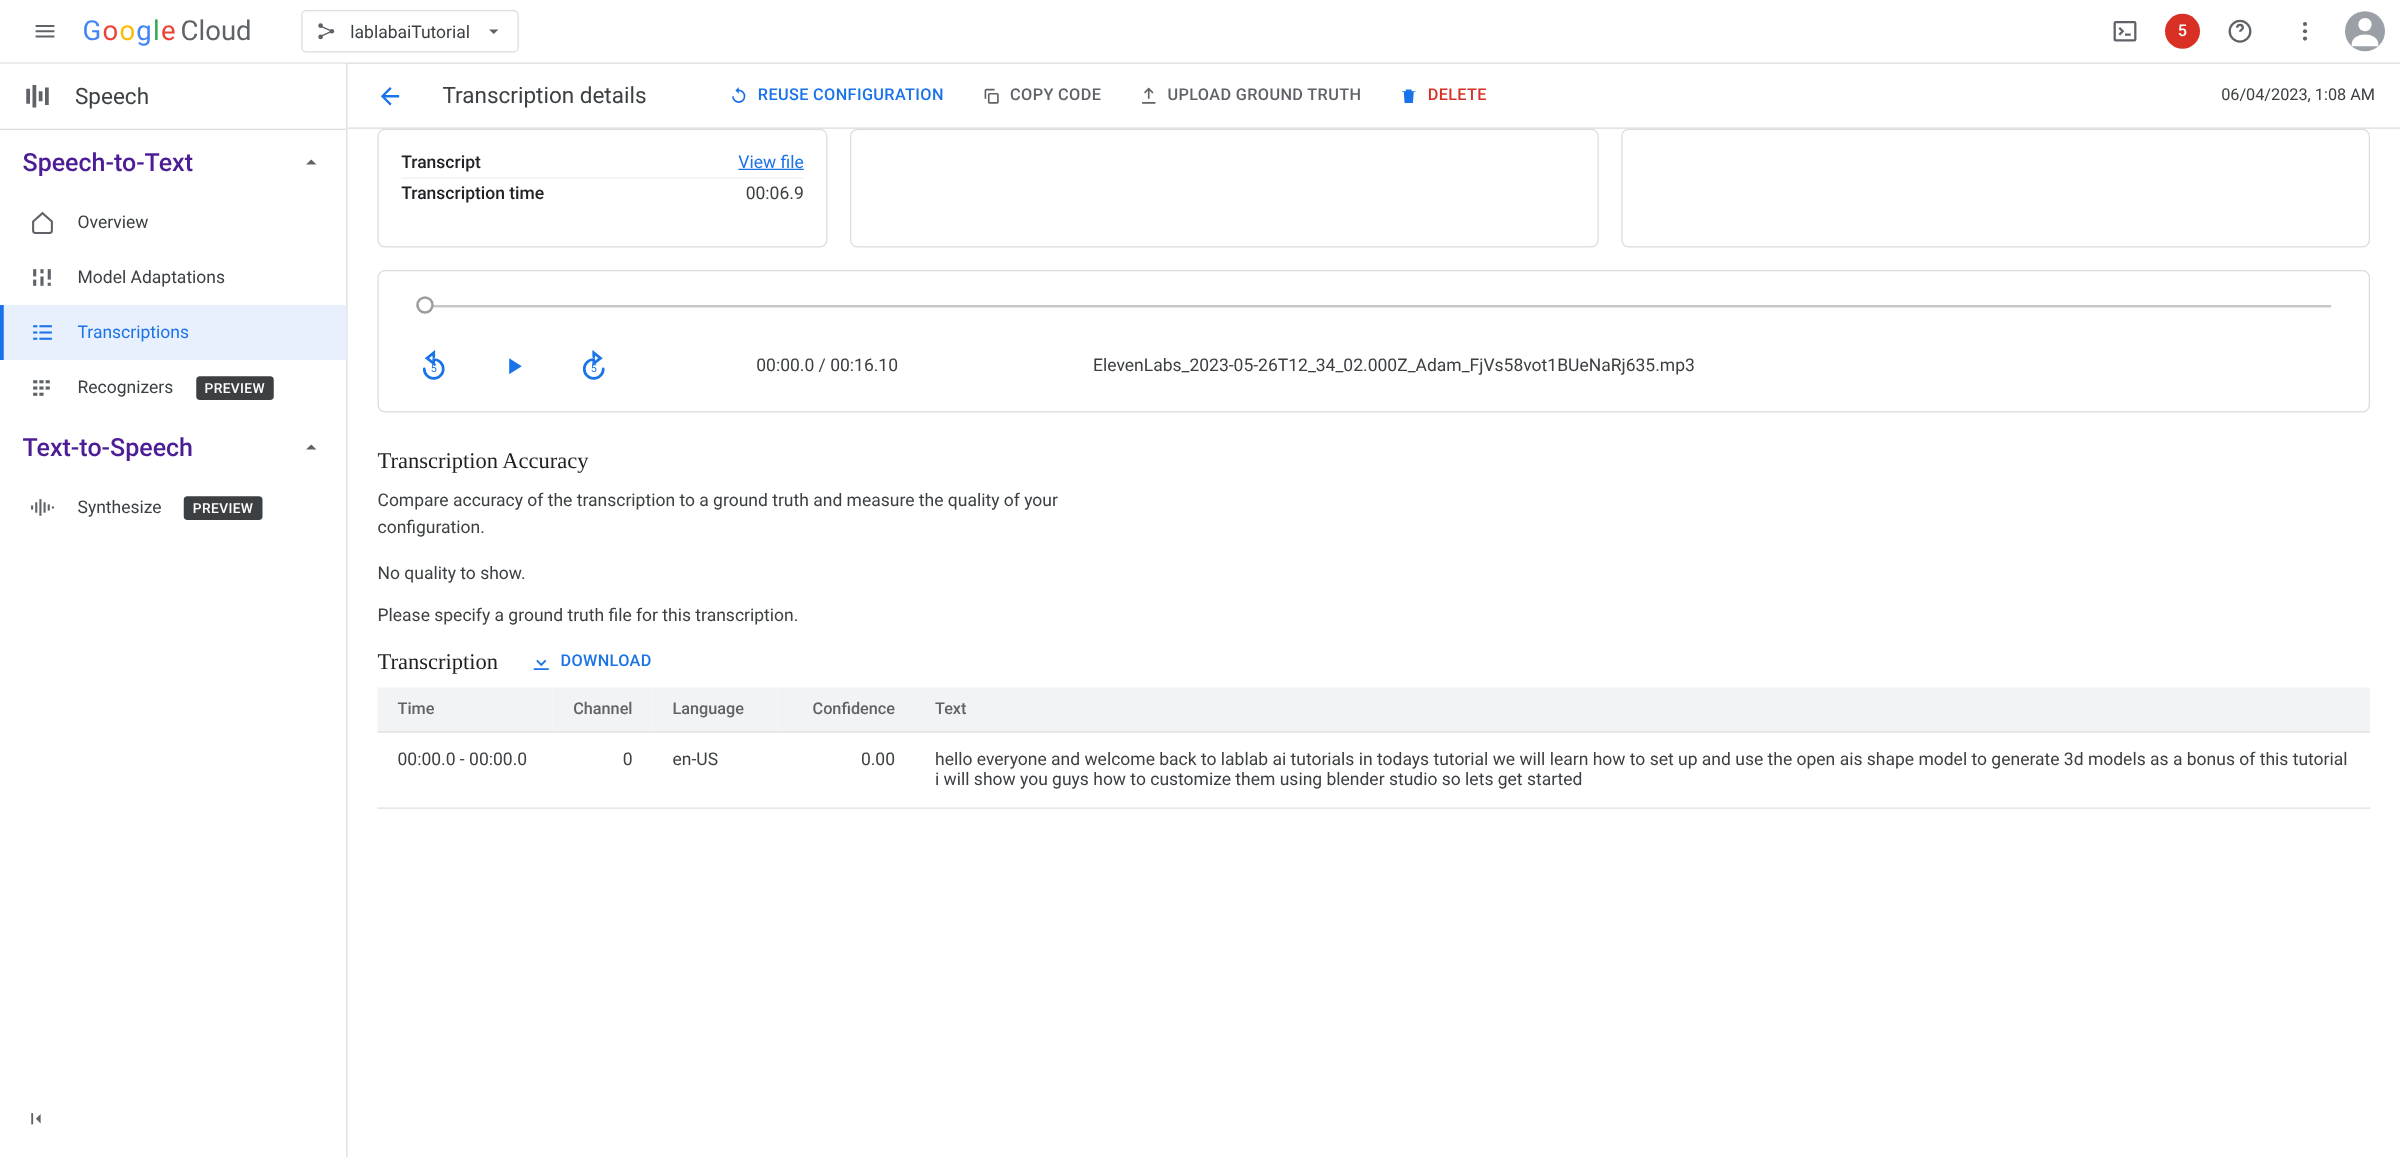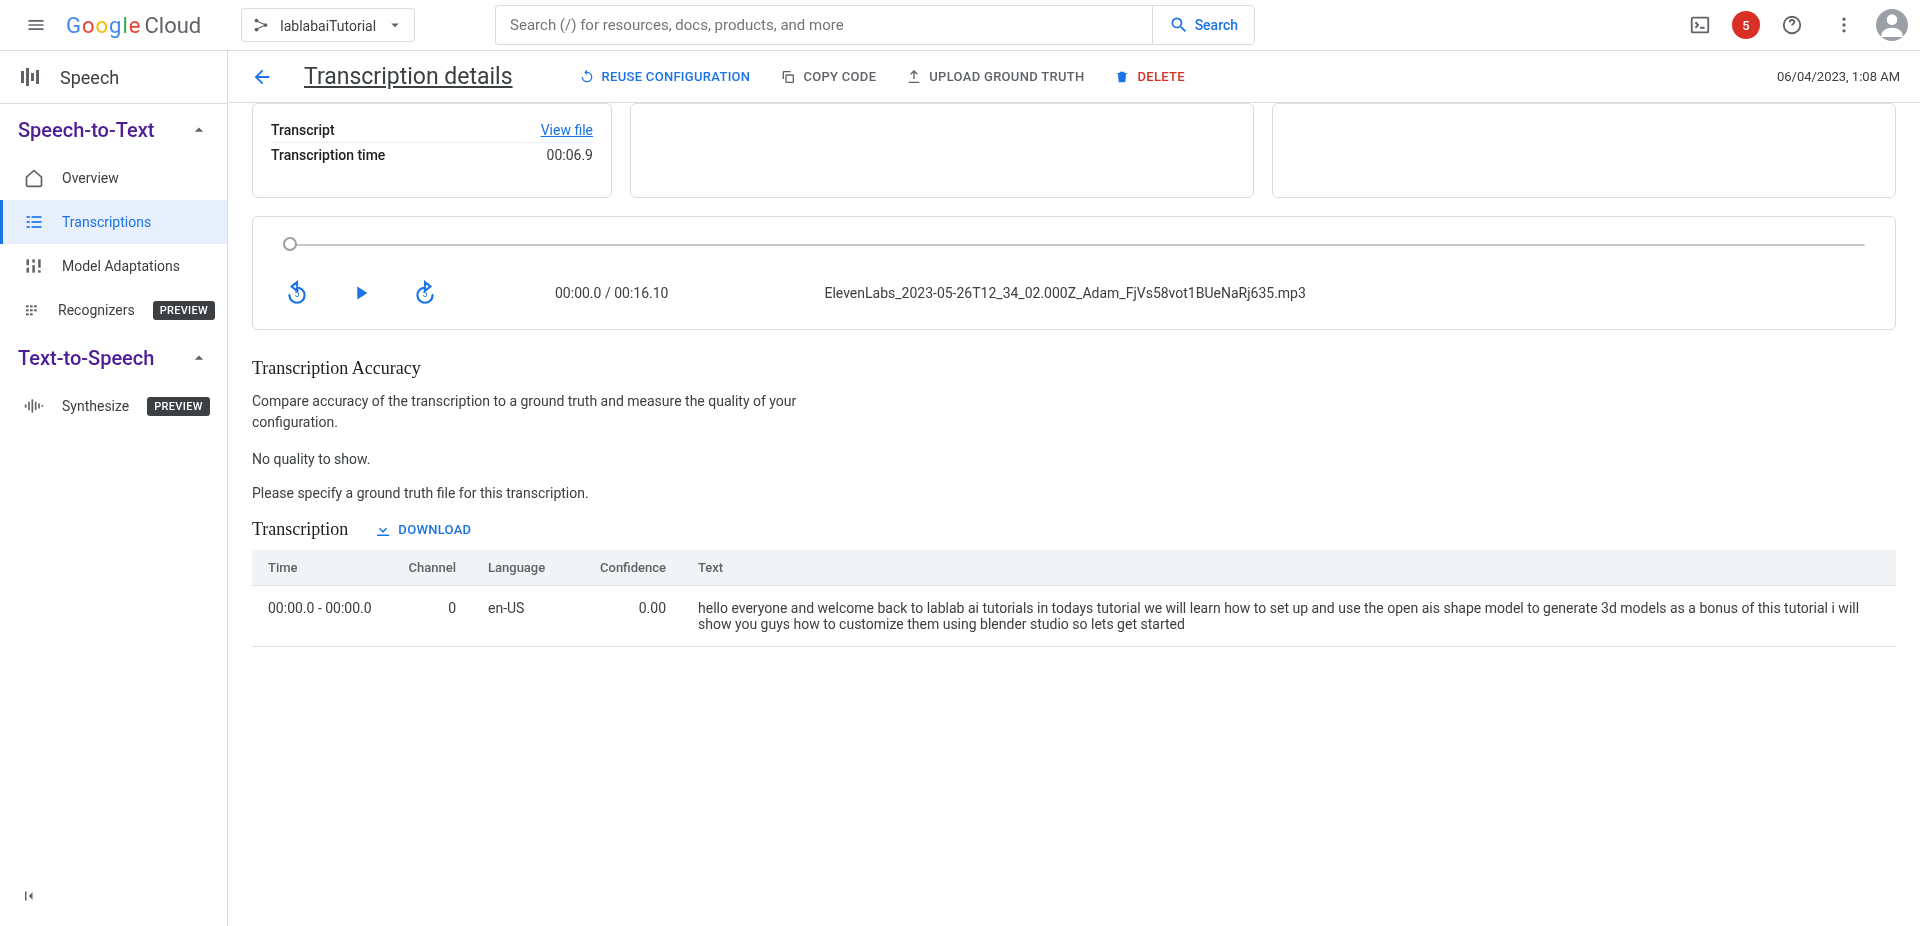--- a/index.html
+++ b/index.html
@@ -16,35 +16,35 @@
   .search-wrap { flex: 1; display: flex; margin-left: 70px; max-width: 760px; }
   .search-box { flex: 1; border: 1px solid #dadce0; border-right: none; border-radius: 4px 0 0 4px; padding: 10px 14px; font-size: 15px; color: #5f6368; background: #fff; }
   .search-btn { display: flex; align-items: center; gap: 6px; border: 1px solid #dadce0; border-radius: 0 4px 4px 0; padding: 0 16px; cursor: pointer; color: #1a73e8; font-weight: 500; }
   .header-right { display: flex; align-items: center; gap: 12px; margin-left: auto; }
   .icon-btn { width: 40px; height: 40px; display: flex; align-items: center; justify-content: center; cursor: pointer; border-radius: 50%; color: #5f6368; }
   .notif-badge { width: 28px; height: 28px; border-radius: 50%; background: #d93025; color: #fff; display: flex; align-items: center; justify-content: center; font-size: 13px; font-weight: 500; }
   .avatar { width: 32px; height: 32px; border-radius: 50%; background: #9aa0a6; display:flex; align-items:center; justify-content:center; }
 
   
   .body-row { display: flex; height: calc(100vh - 51px); }
-  .sidebar { width: 228px; border-right: 1px solid #dadce0; display: flex; flex-direction: column; background: #fff; position: relative; }
+  .sidebar { width: 278px; border-right: 1px solid #dadce0; display: flex; flex-direction: column; background: #fff; position: relative; }
   .sidebar-title { display: flex; align-items: center; gap: 18px; padding: 14px 18px; border-bottom: 1px solid #dadce0; font-size: 18px; color: #3c4043; }
   .nav-section-head { display: flex; align-items: center; justify-content: space-between; padding: 14px 18px; font-size: 20px; font-weight: 500; color: #4c1d95; cursor: pointer; }
   .nav-item { display: flex; align-items: center; gap: 18px; padding: 12px 12px 12px 24px; font-size: 14px; color: #3c4043; cursor: pointer; }
   .nav-item.active { background: #e8f0fe; color: #1a73e8; border-left: 3px solid #1a73e8; padding-left: 21px; }
   .nav-item.active svg { color: #1a73e8; }
   .nav-item svg { color: #5f6368; }
   .preview-badge { background: #3c4043; color: #fff; font-size: 11px; padding: 3px 7px; border-radius: 3px; font-weight: 500; letter-spacing: 0.3px; }
   .sidebar-collapse { position: absolute; bottom: 10px; left: 14px; cursor: pointer; color: #5f6368; padding: 8px; }
 
   
   .main { flex: 1; display: flex; flex-direction: column; overflow: hidden; }
   .detail-header { height: 52px; display: flex; align-items: center; gap: 22px; padding: 0 20px 0 14px; border-bottom: 1px solid #dadce0; }
   .back-btn { width: 40px; height: 40px; display: flex; align-items: center; justify-content: center; cursor: pointer; color: #1a73e8; border-radius: 50%; }
-  .detail-title { font-size: 23px; color: #3c4043; text-decoration: underline; }
+  .detail-title { font-size: 18px; color: #3c4043; }
   .action-btn { display: flex; align-items: center; gap: 7px; font-size: 13px; font-weight: 500; letter-spacing: 0.3px; cursor: pointer; padding: 8px 4px; text-align: center; }
   .action-btn.primary { color: #1a73e8; }
   .action-btn.secondary { color: #5f6368; }
   .action-btn.danger { color: #d93025; }
   .action-btn.danger svg { color: #1a73e8; }
   .timestamp { margin-left: auto; font-size: 13px; color: #3c4043; }
 
   .content { flex: 1; overflow-y: auto; padding: 0 24px 24px 24px; }
   .top-cards { display: flex; gap: 18px; margin-bottom: 18px; }
   .card { flex: 1; border: 1px solid #dadce0; border-radius: 6px; padding: 14px 18px 30px 18px; min-height: 94px; background: #fff; }
@@ -97,29 +97,20 @@
         <circle cx="6" cy="6" r="2.5"></circle>
         <circle cx="6" cy="18" r="2.5"></circle>
         <circle cx="18" cy="12" r="2.5"></circle>
         <path d="M7 7l9 4M7 17l9-4" stroke="#5f6368" stroke-width="1.5"></path>
       </svg>
     <span>lablabaiTutorial</span>
     <svg width="18" height="18" viewBox="0 0 24 24" fill="#5f6368">
         <path d="M7 10l5 5 5-5z"></path>
       </svg>
   </div>
-  <div class="search-wrap">
-    <input class="search-box" readonly="" placeholder="Search (/) for resources, docs, products, and more" style="">
-    <div class="search-btn">
-      <svg width="20" height="20" viewBox="0 0 24 24" fill="#1a73e8">
-          <path d="M15.5 14h-.79l-.28-.27A6.471 6.471 0 0016 9.5 6.5 6.5 0 109.5 16c1.61 0 3.09-.59 4.23-1.57l.27.28v.79l5 4.99L20.49 19l-4.99-5zm-6 0C7.01 14 5 11.99 5 9.5S7.01 5 9.5 5 14 7.01 14 9.5 11.99 14 9.5 14z"></path>
-        </svg>
-      <span>Search</span>
-    </div>
-  </div>
   <div class="header-right">
     <div class="icon-btn">
       <svg width="22" height="22" viewBox="0 0 24 24" fill="none" stroke="#5f6368" stroke-width="2">
           <rect x="3" y="4" width="18" height="16" rx="1"></rect>
           <path d="M7 9l3 3-3 3M12 15h5"></path>
         </svg>
     </div>
     <div class="notif-badge">5</div>
     <div class="icon-btn">
       <svg width="22" height="22" viewBox="0 0 24 24" fill="none" stroke="#5f6368" stroke-width="2">
@@ -160,42 +151,42 @@
       <span>Speech-to-Text</span>
       <svg width="20" height="20" viewBox="0 0 24 24" fill="#5f6368">
           <path d="M7 14l5-5 5 5z"></path>
         </svg>
     </div>
     <div class="nav-item">
       <svg width="20" height="20" viewBox="0 0 24 24" fill="none" stroke="currentColor" stroke-width="2">
           <path d="M3 11l9-8 9 8v9a2 2 0 01-2 2H5a2 2 0 01-2-2z"></path>
         </svg>
       <span>Overview</span>
+    </div>
+    <div class="nav-item">
+      <svg width="20" height="20" viewBox="0 0 24 24" fill="currentColor">
+          <rect x="3" y="4" width="3" height="7"></rect>
+          <rect x="3" y="14" width="3" height="6"></rect>
+          <rect x="10" y="4" width="3" height="4"></rect>
+          <rect x="10" y="11" width="3" height="9"></rect>
+          <rect x="17" y="4" width="3" height="10"></rect>
+          <rect x="17" y="17" width="3" height="3"></rect>
+        </svg>
+      <span>Model Adaptations</span>
     </div>
     <div class="nav-item active">
       <svg width="20" height="20" viewBox="0 0 24 24" fill="currentColor">
           <rect x="3" y="5" width="4" height="2"></rect>
           <rect x="9" y="5" width="12" height="2"></rect>
           <rect x="3" y="11" width="4" height="2"></rect>
           <rect x="9" y="11" width="12" height="2"></rect>
           <rect x="3" y="17" width="4" height="2"></rect>
           <rect x="9" y="17" width="12" height="2"></rect>
         </svg>
       <span>Transcriptions</span>
-    </div>
-    <div class="nav-item">
-      <svg width="20" height="20" viewBox="0 0 24 24" fill="currentColor">
-          <rect x="3" y="4" width="3" height="7"></rect>
-          <rect x="3" y="14" width="3" height="6"></rect>
-          <rect x="10" y="4" width="3" height="4"></rect>
-          <rect x="10" y="11" width="3" height="9"></rect>
-          <rect x="17" y="4" width="3" height="10"></rect>
-          <rect x="17" y="17" width="3" height="3"></rect>
-        </svg>
-      <span>Model Adaptations</span>
     </div>
     <div class="nav-item">
       <svg width="20" height="20" viewBox="0 0 24 24" fill="currentColor">
           <rect x="3" y="5" width="4" height="3"></rect>
           <rect x="9" y="5" width="4" height="3"></rect>
           <rect x="15" y="5" width="4" height="3"></rect>
           <rect x="3" y="11" width="4" height="3"></rect>
           <rect x="9" y="11" width="4" height="3"></rect>
           <rect x="15" y="11" width="4" height="3"></rect>
           <rect x="3" y="17" width="4" height="3"></rect>

